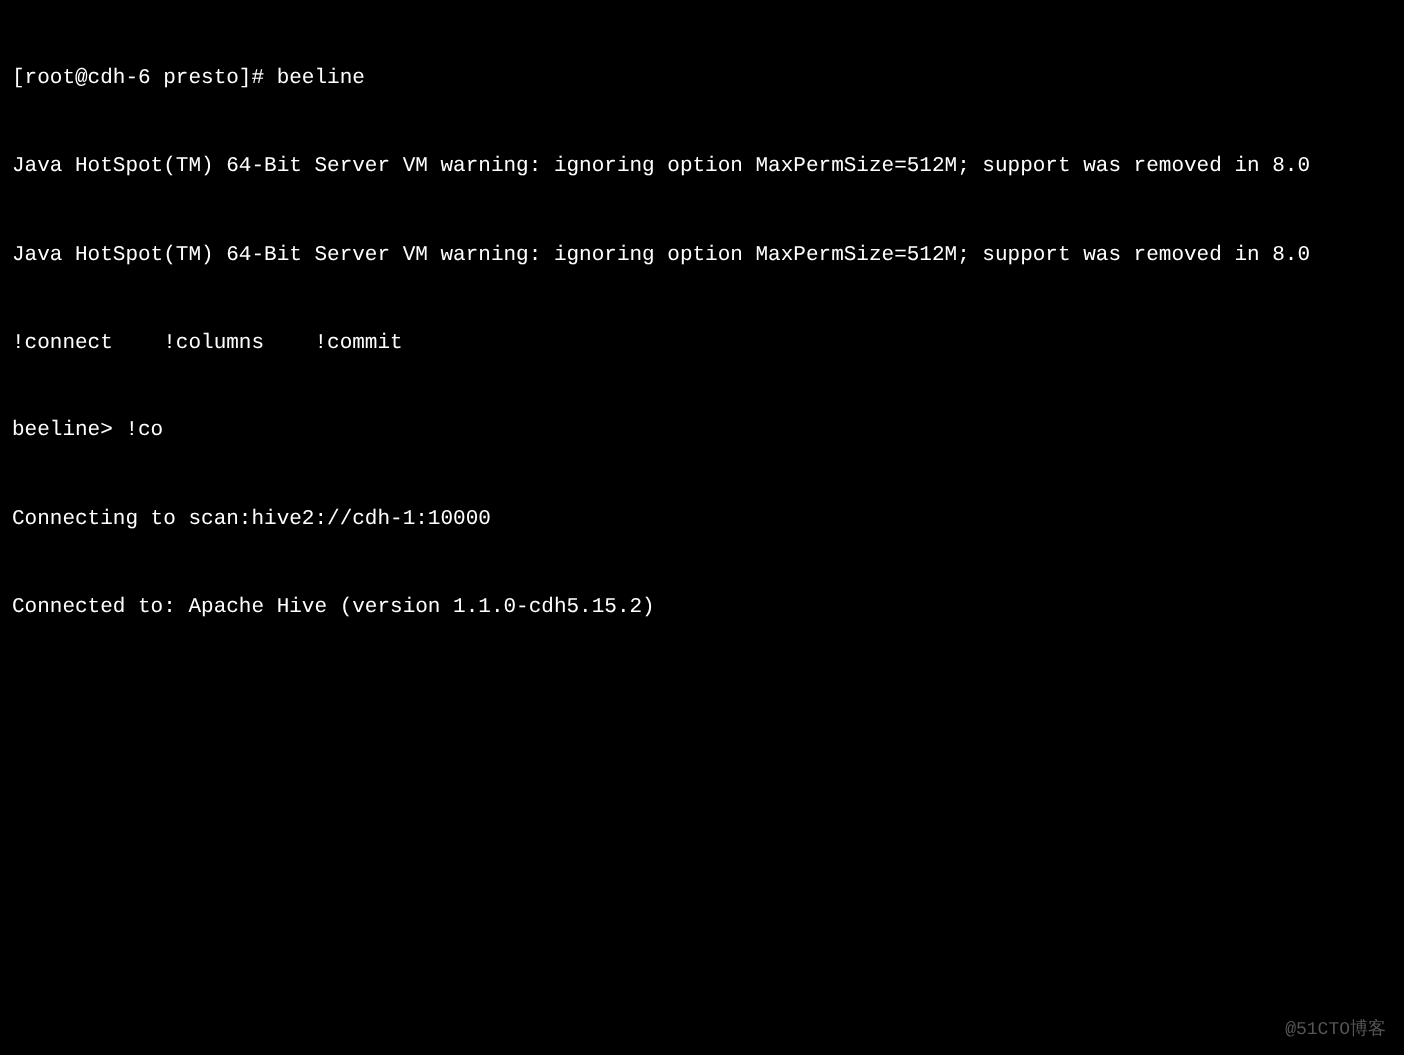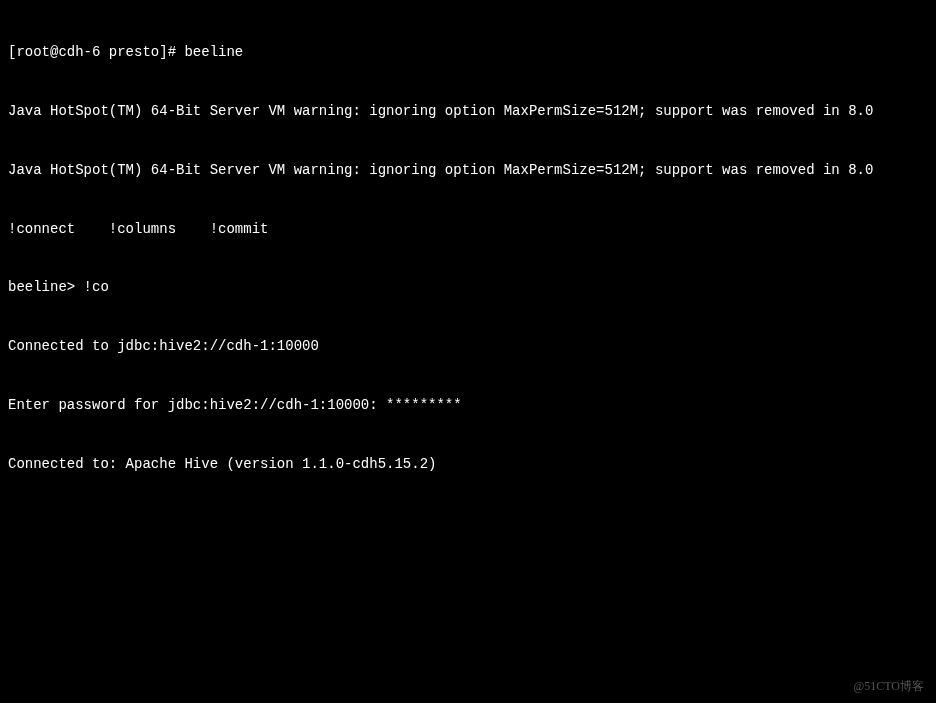--- a/index.html
+++ b/index.html
@@ -25,35 +25,34 @@
     }
     .line {
       display: block;
     }
     .watermark {
       position: absolute;
       bottom: 8px;
       right: 12px;
       color: #555555;
       font-size: 12px;
-      font-family: Liberation Serif, serif;
+      font-family: Liberation Mono, monospace;
       margin-top: 20px;
     }
   </style>
 </head>
 <body>
 
 <div class="terminal">
   <span class="line">[root@cdh-6 presto]# beeline</span>
   <span class="line">Java HotSpot(TM) 64-Bit Server VM warning: ignoring option MaxPermSize=512M; support was removed in 8.0</span>
   <span class="line">Java HotSpot(TM) 64-Bit Server VM warning: ignoring option MaxPermSize=512M; support was removed in 8.0</span>
   <span class="line">!connect    !columns    !commit</span>
   <span class="line">beeline&gt; !co</span>
-  <span class="line">Connected to jdbc:hive2://cdh-1:10000</span>
-  <span class="line">Enter password for jdbc:hive2://cdh-1:10000: *********</span>
+  <span class="line">Connecting to scan:hive2://cdh-1:10000</span>
   <span class="line">Connected to: Apache Hive (version 1.1.0-cdh5.15.2)</span>
   
   
   
   
   
   
   
   
   

